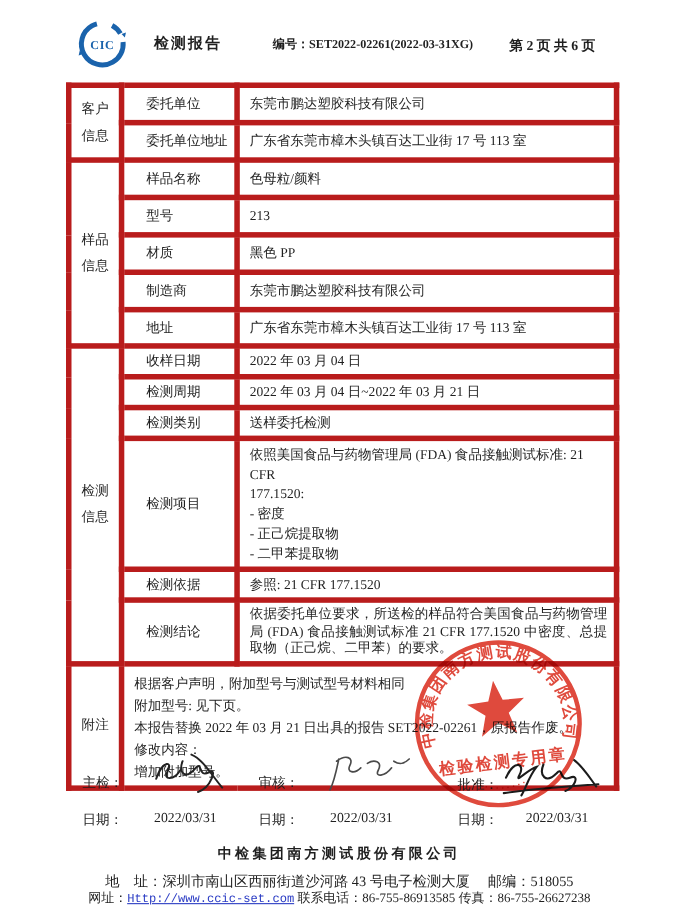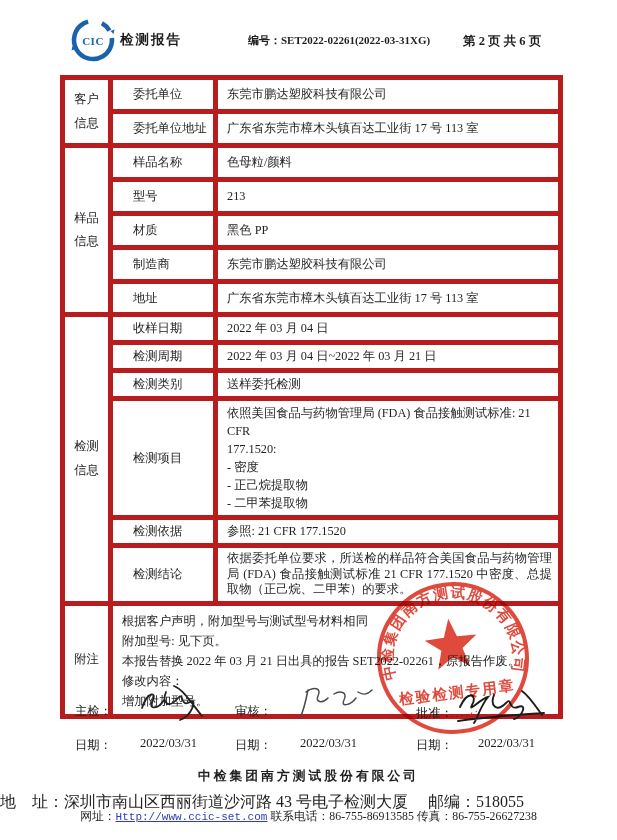--- a/index.html
+++ b/index.html
@@ -4,21 +4,21 @@
 <style>
   * { margin:0; padding:0; box-sizing:border-box; }
   html,body { background:#ffffff; }
   body {
     width:617px; height:840px; position:relative;
     font-family:"Liberation Serif","DejaVu Serif",serif;
     color:#1f1f1f; overflow:hidden;
   }
   
   .logo { position:absolute; left:64px; top:16px; width:58px; height:48px; }
-  .hdr-title { position:absolute; left:120px; top:31px; font-size:13.5px; font-weight:bold; letter-spacing:2px; }
+  .hdr-title { position:absolute; left:140px; top:31px; font-size:13.5px; font-weight:bold; letter-spacing:2px; }
   .hdr-no { position:absolute; left:248px; top:33px; font-size:11px; font-weight:bold; }
   .hdr-page { position:absolute; left:463px; top:33px; font-size:12.5px; font-weight:bold; }
   
   .report-table { position:absolute; left:60px; top:75px; width:498px;
     border-collapse:collapse; table-layout:fixed; font-size:12.3px; }
   .report-table td { border:5px solid #b91c1c; vertical-align:middle; padding:3px 6px 3px 7px; }
   td.sec { text-align:center; line-height:1.9; padding:3px 4px; }
   td.lbl { padding-left:20px;margin-left:32px; }
   td.val { padding-left:9px; }
   .h34{height:34px}.h33{height:33px}.h26{height:26px}
@@ -29,21 +29,21 @@
   
   .sig-label { position:absolute; font-size:12.3px; }
   .sig-date-val { position:absolute; font-size:12.5px; }
   .sig-svg { position:absolute; }
   
   .stamp { position:absolute; left:372px; top:577px; width:162px; height:162px;
     mix-blend-mode:multiply; opacity:.92; transform:rotate(-7deg); }
   
   .foot-company { position:absolute; left:0; top:768px; width:100%; text-align:center;
     font-size:12.8px; font-weight:bold; letter-spacing:3px; }
-  .foot-line1 { position:absolute; left:0; top:792px; width:100%; font-size:16px; }
+  .foot-line1 { position:absolute; left:0; top:792px; width:100%; text-align:center; font-size:13px; }
   .foot-line2 { position:absolute; left:0; top:809px; width:100%; text-align:center; font-size:11.8px; }
   .weblink { color:#2b3cc4; text-decoration:underline; font-family:"Liberation Mono","DejaVu Sans Mono",monospace; font-size:11px; }
 </style>
 </head>
 <body>
 
 <svg class="logo" viewBox="0 0 58 48">
   <circle cx="29" cy="24" r="19" fill="none" stroke="#1a63ac" stroke-width="4.5" stroke-dasharray="86 14" stroke-dashoffset="-8" transform="rotate(-30 29 24)"></circle>
   <path d="M 46.5 15 l 4 -1.5 l -1 4.5 z" fill="#1a63ac"></path>
   <path d="M 11.5 33 l -4 1.5 l 1 -4.5 z" fill="#1a63ac"></path>

